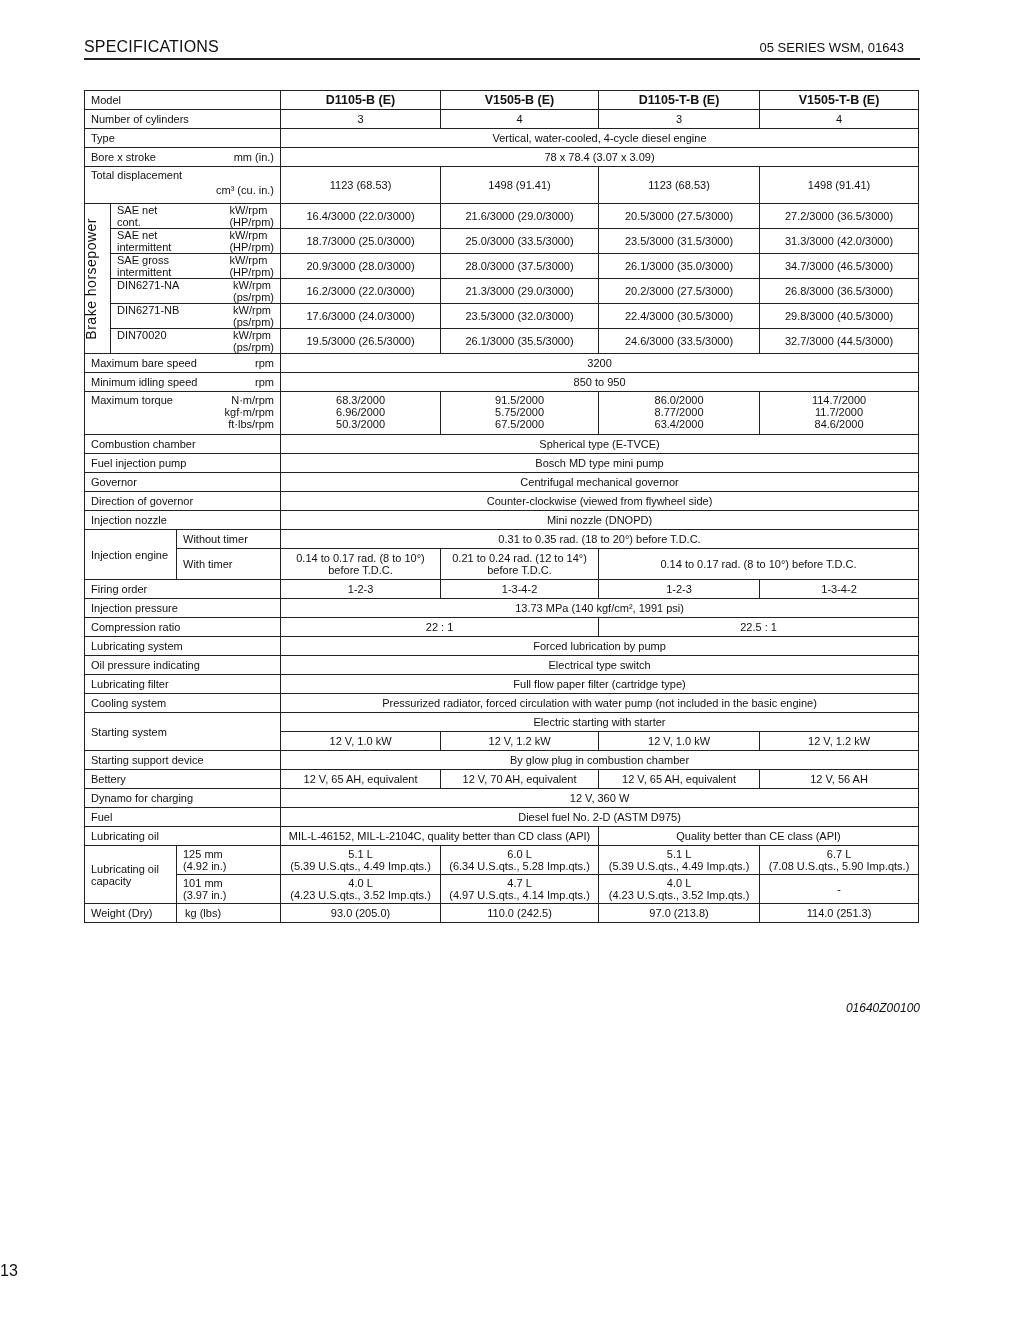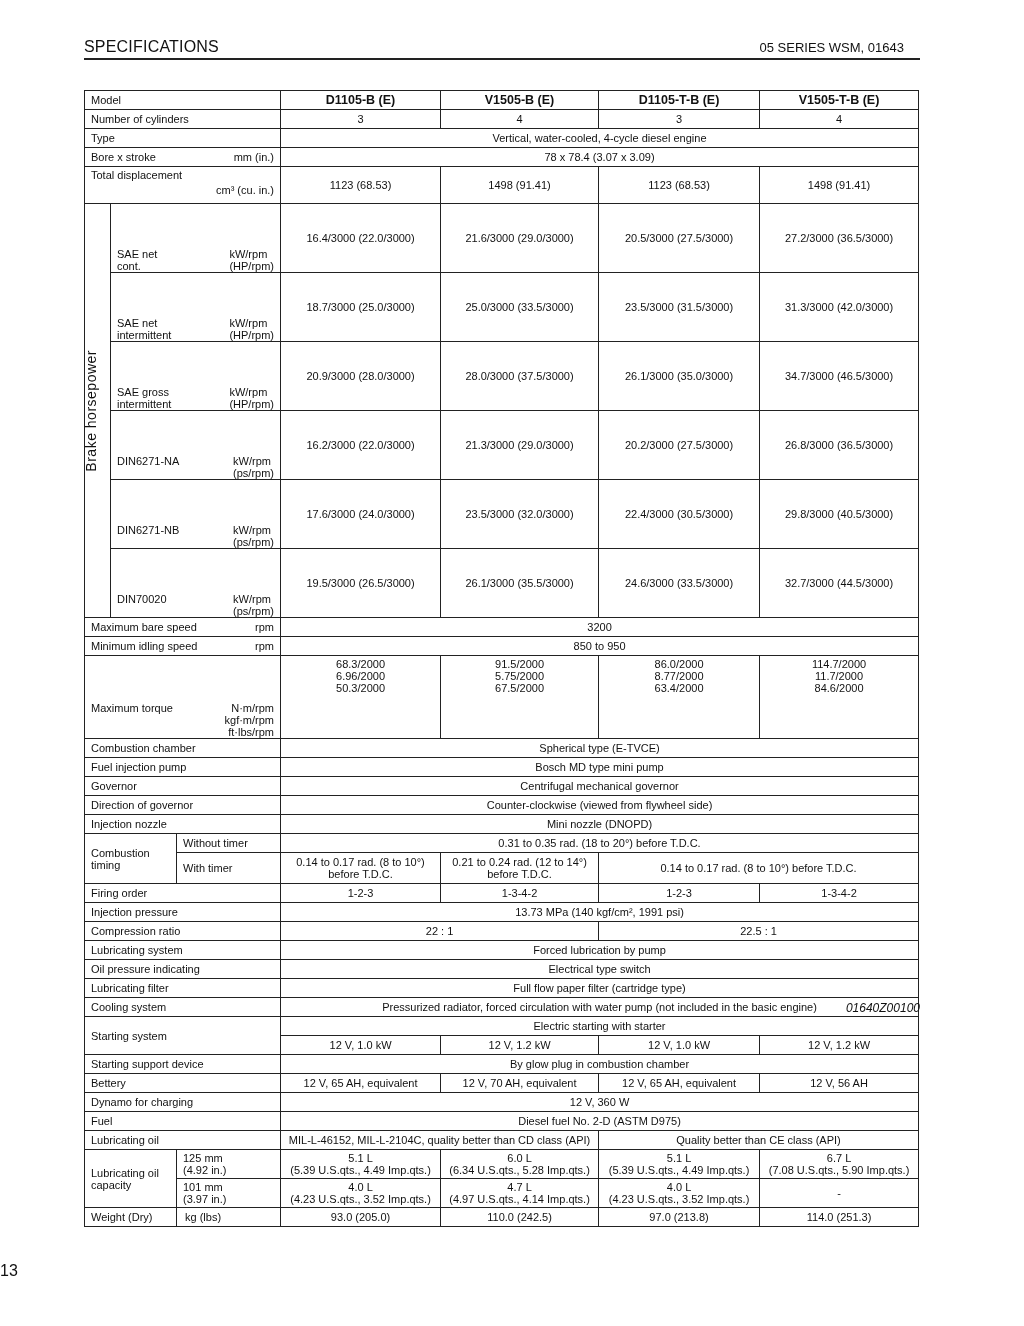--- a/index.html
+++ b/index.html
@@ -8,21 +8,21 @@
   .hdr-title { position:absolute; left:0; top:2px; font-size:16px; letter-spacing:0.2px; }
   .hdr-right { position:absolute; right:16px; top:4px; font-size:13px; }
   table.spec { position:absolute; left:84px; top:90px; width:834px; border-collapse:collapse; font-size:11px; table-layout:fixed; }
   table.spec td { border:1px solid #222; padding:0 6px; height:18px; vertical-align:middle; line-height:12px; }
   table.spec td.c { text-align:center; }
   table.spec td.hd { text-align:center; font-weight:bold; font-size:12.5px; }
   .unit { float:right; }
   .sub { display:block; }
   .vert { writing-mode:vertical-rl; transform:rotate(180deg); font-size:14px; letter-spacing:0.5px; text-align:center; white-space:nowrap; }
   .bhp td { height:29px; }
-  .r2 { display:flex; justify-content:space-between;margin-top:44px; }
+  .r2 { display:flex; justify-content:space-between; }
   .r2 .u { text-align:right; }
   .tq { text-align:right; line-height:12px; }
   .code { position:absolute; right:104px; top:1001px; font-size:12px; font-style:italic; }
   .page { position:absolute; left:0; width:1024px; top:1262px; font-size:16px; }
 </style>
 </head>
 <body>
 
 <div class="hdr">
   <span class="hdr-title">SPECIFICATIONS</span>
@@ -244,21 +244,21 @@
   <tr>
     <td colspan="3">Direction of governor</td>
     <td colspan="4" class="c">Counter-clockwise (viewed from flywheel side)</td>
   </tr>
   <tr>
     <td colspan="3">Injection nozzle</td>
     <td colspan="4" class="c">Mini nozzle (DNOPD)</td>
   </tr>
 
   <tr>
-    <td colspan="2" rowspan="2">Combustion timing</td>
+    <td colspan="2" rowspan="2">Injection engine</td>
     <td>Without timer</td>
     <td colspan="4" class="c">0.31 to 0.35 rad. (18 to 20°) before T.D.C.</td>
   </tr>
   <tr>
     <td style="height:30px">With timer</td>
     <td class="c">0.14 to 0.17 rad. (8 to 10°) before T.D.C.</td>
     <td class="c">0.21 to 0.24 rad. (12 to 14°) before T.D.C.</td>
     <td colspan="2" class="c">0.14 to 0.17 rad. (8 to 10°) before T.D.C.</td>
   </tr>
 

